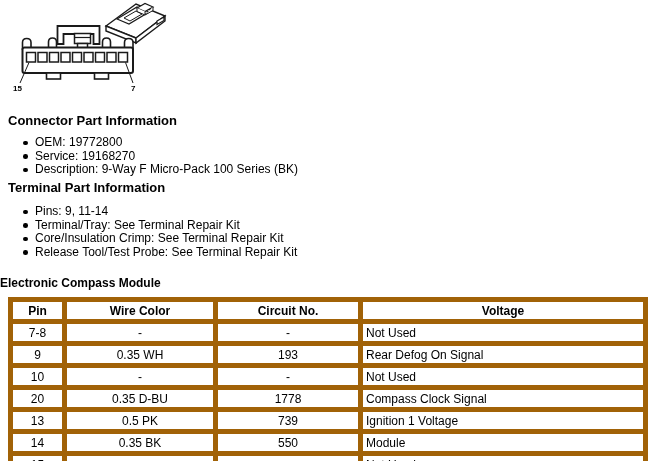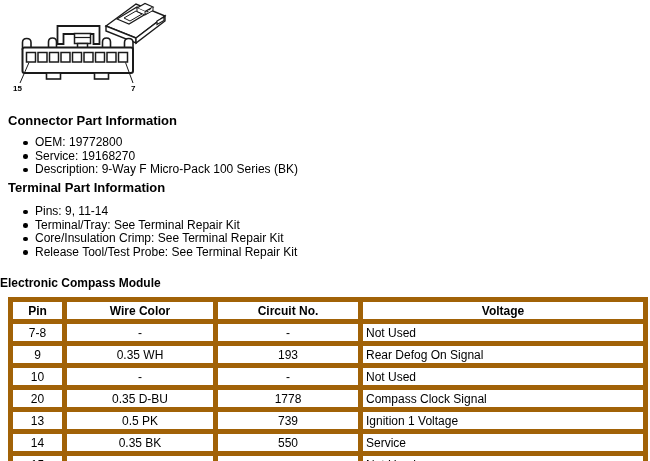--- a/index.html
+++ b/index.html
@@ -135,21 +135,21 @@
       <tr>
         <td>13</td>
         <td>0.5 PK</td>
         <td>739</td>
         <td class="func">Ignition 1 Voltage</td>
       </tr>
       <tr>
         <td>14</td>
         <td>0.35 BK</td>
         <td>550</td>
-        <td class="func">Service</td>
+        <td class="func">Module</td>
       </tr>
       <tr>
         <td>15</td>
         <td>-</td>
         <td>-</td>
         <td class="func">Not Used</td>
       </tr>
     </tbody>
   </table>
 

